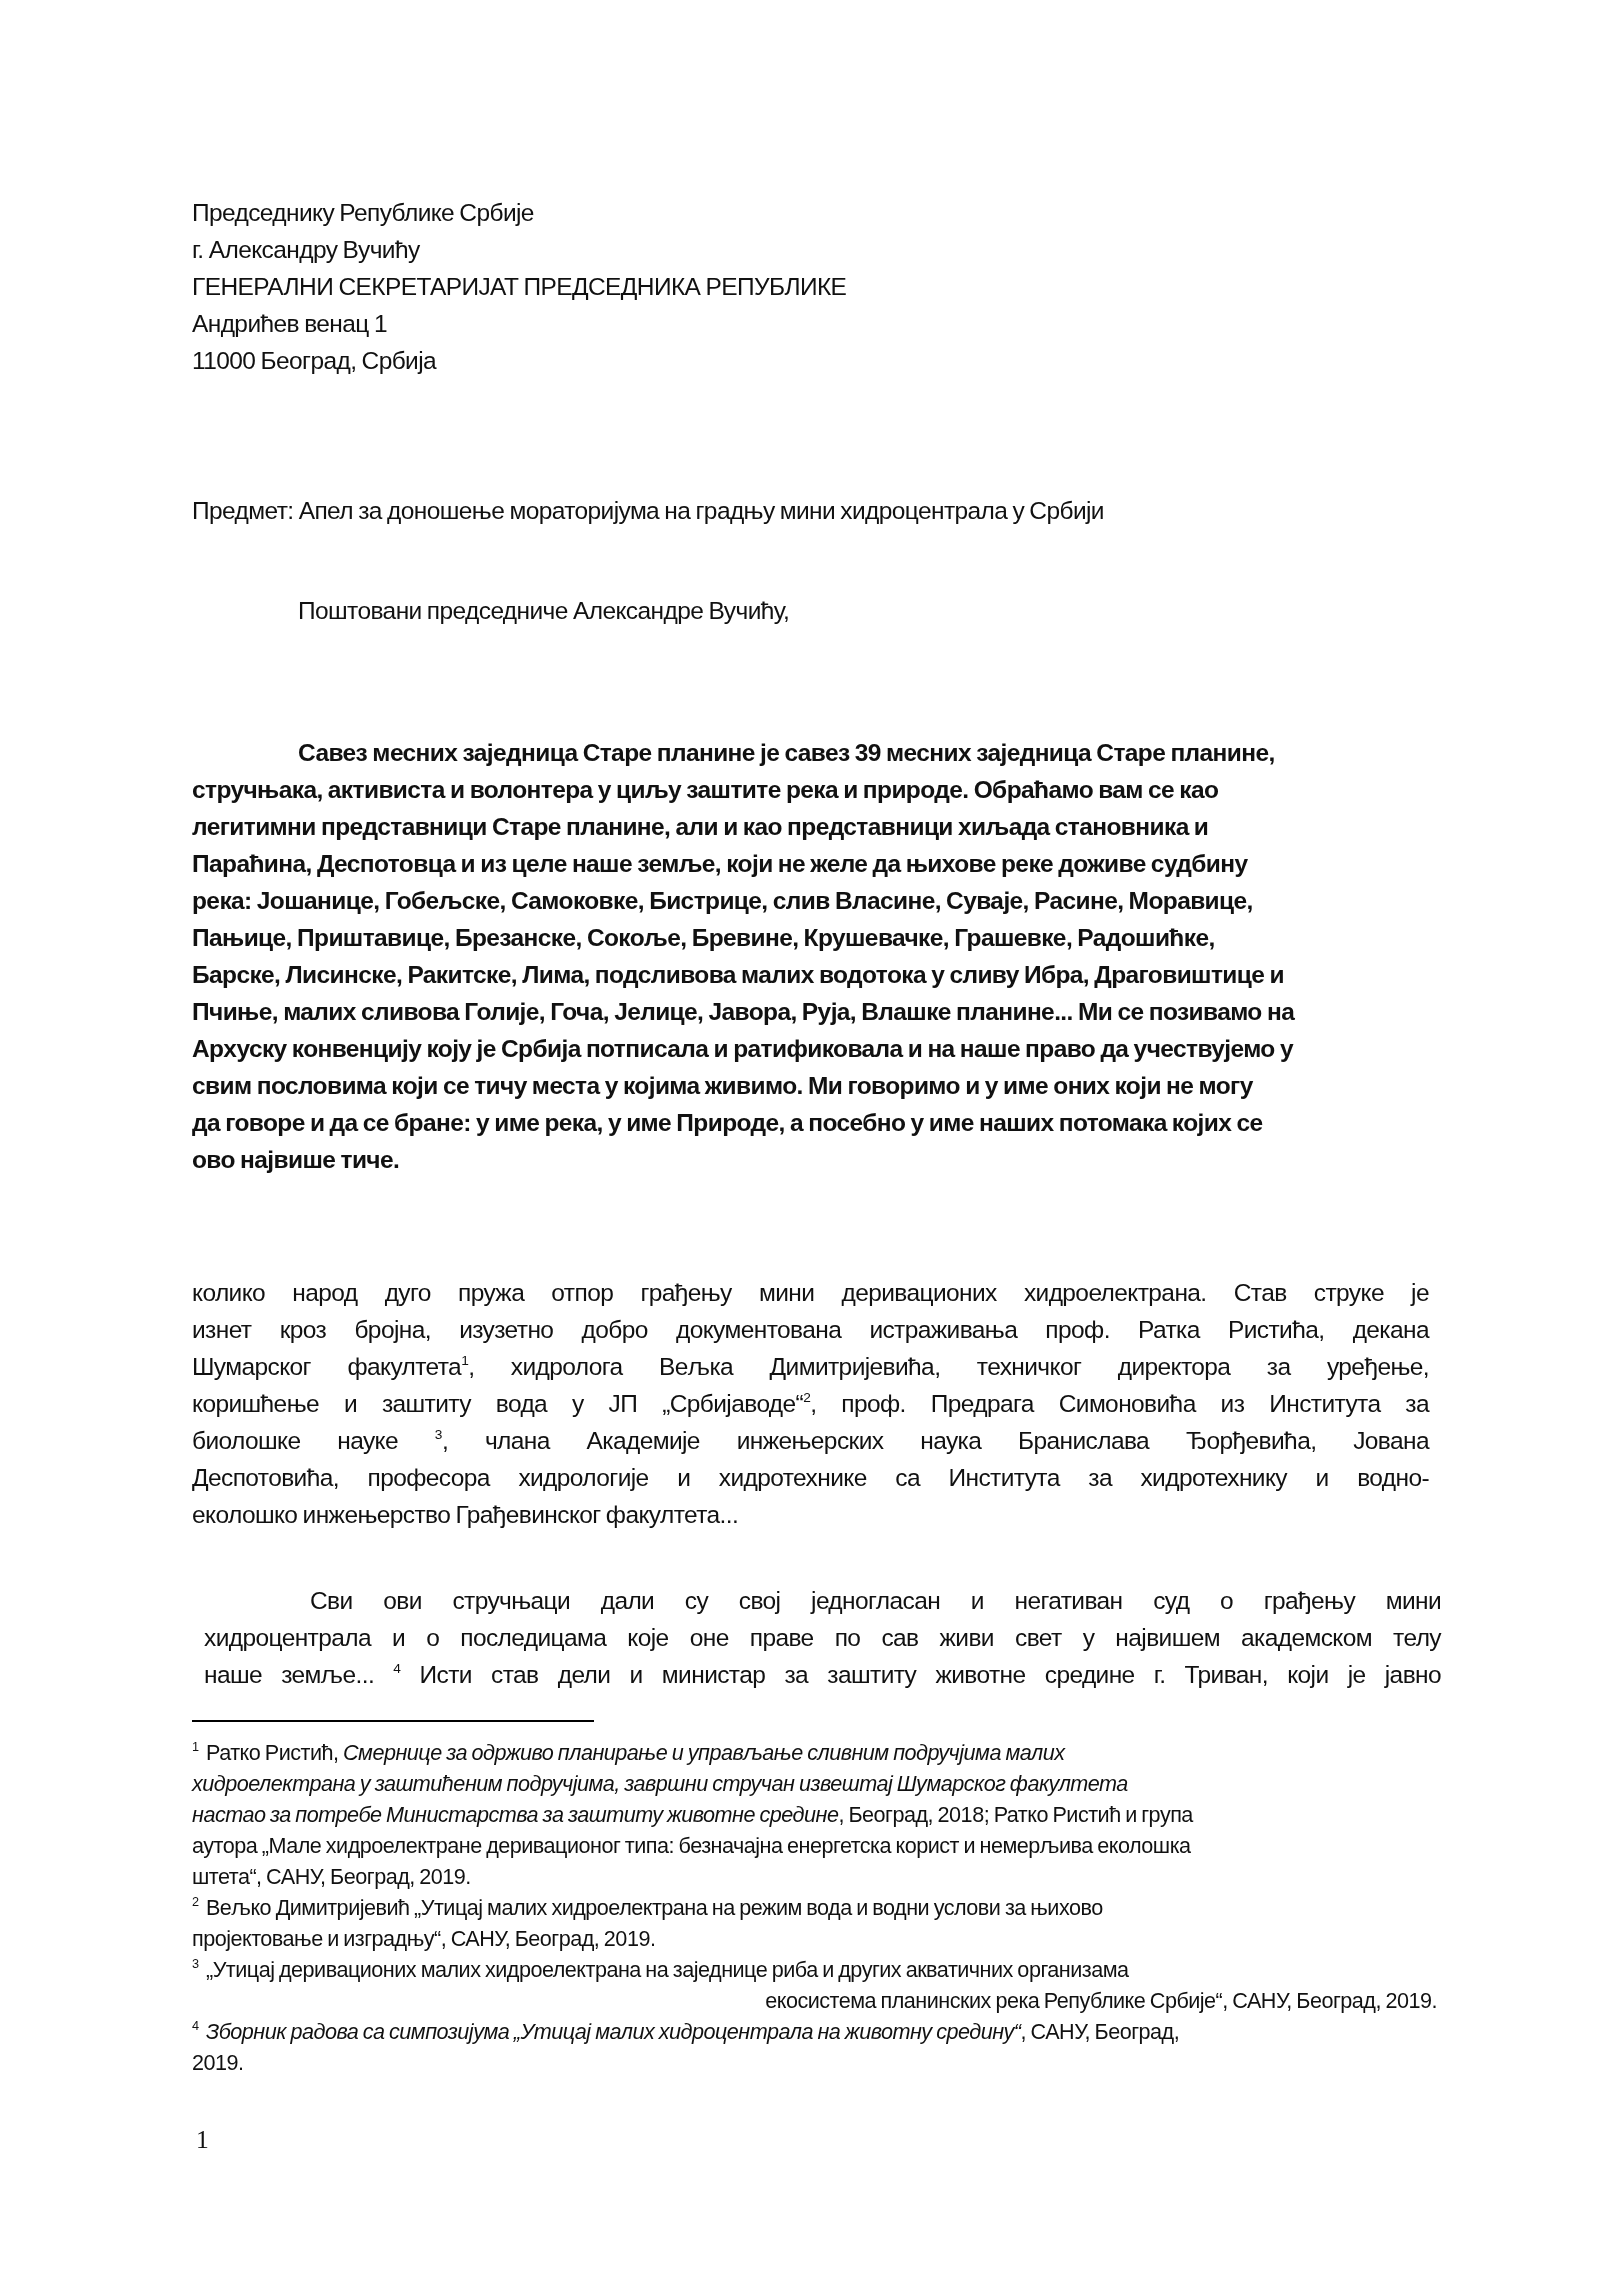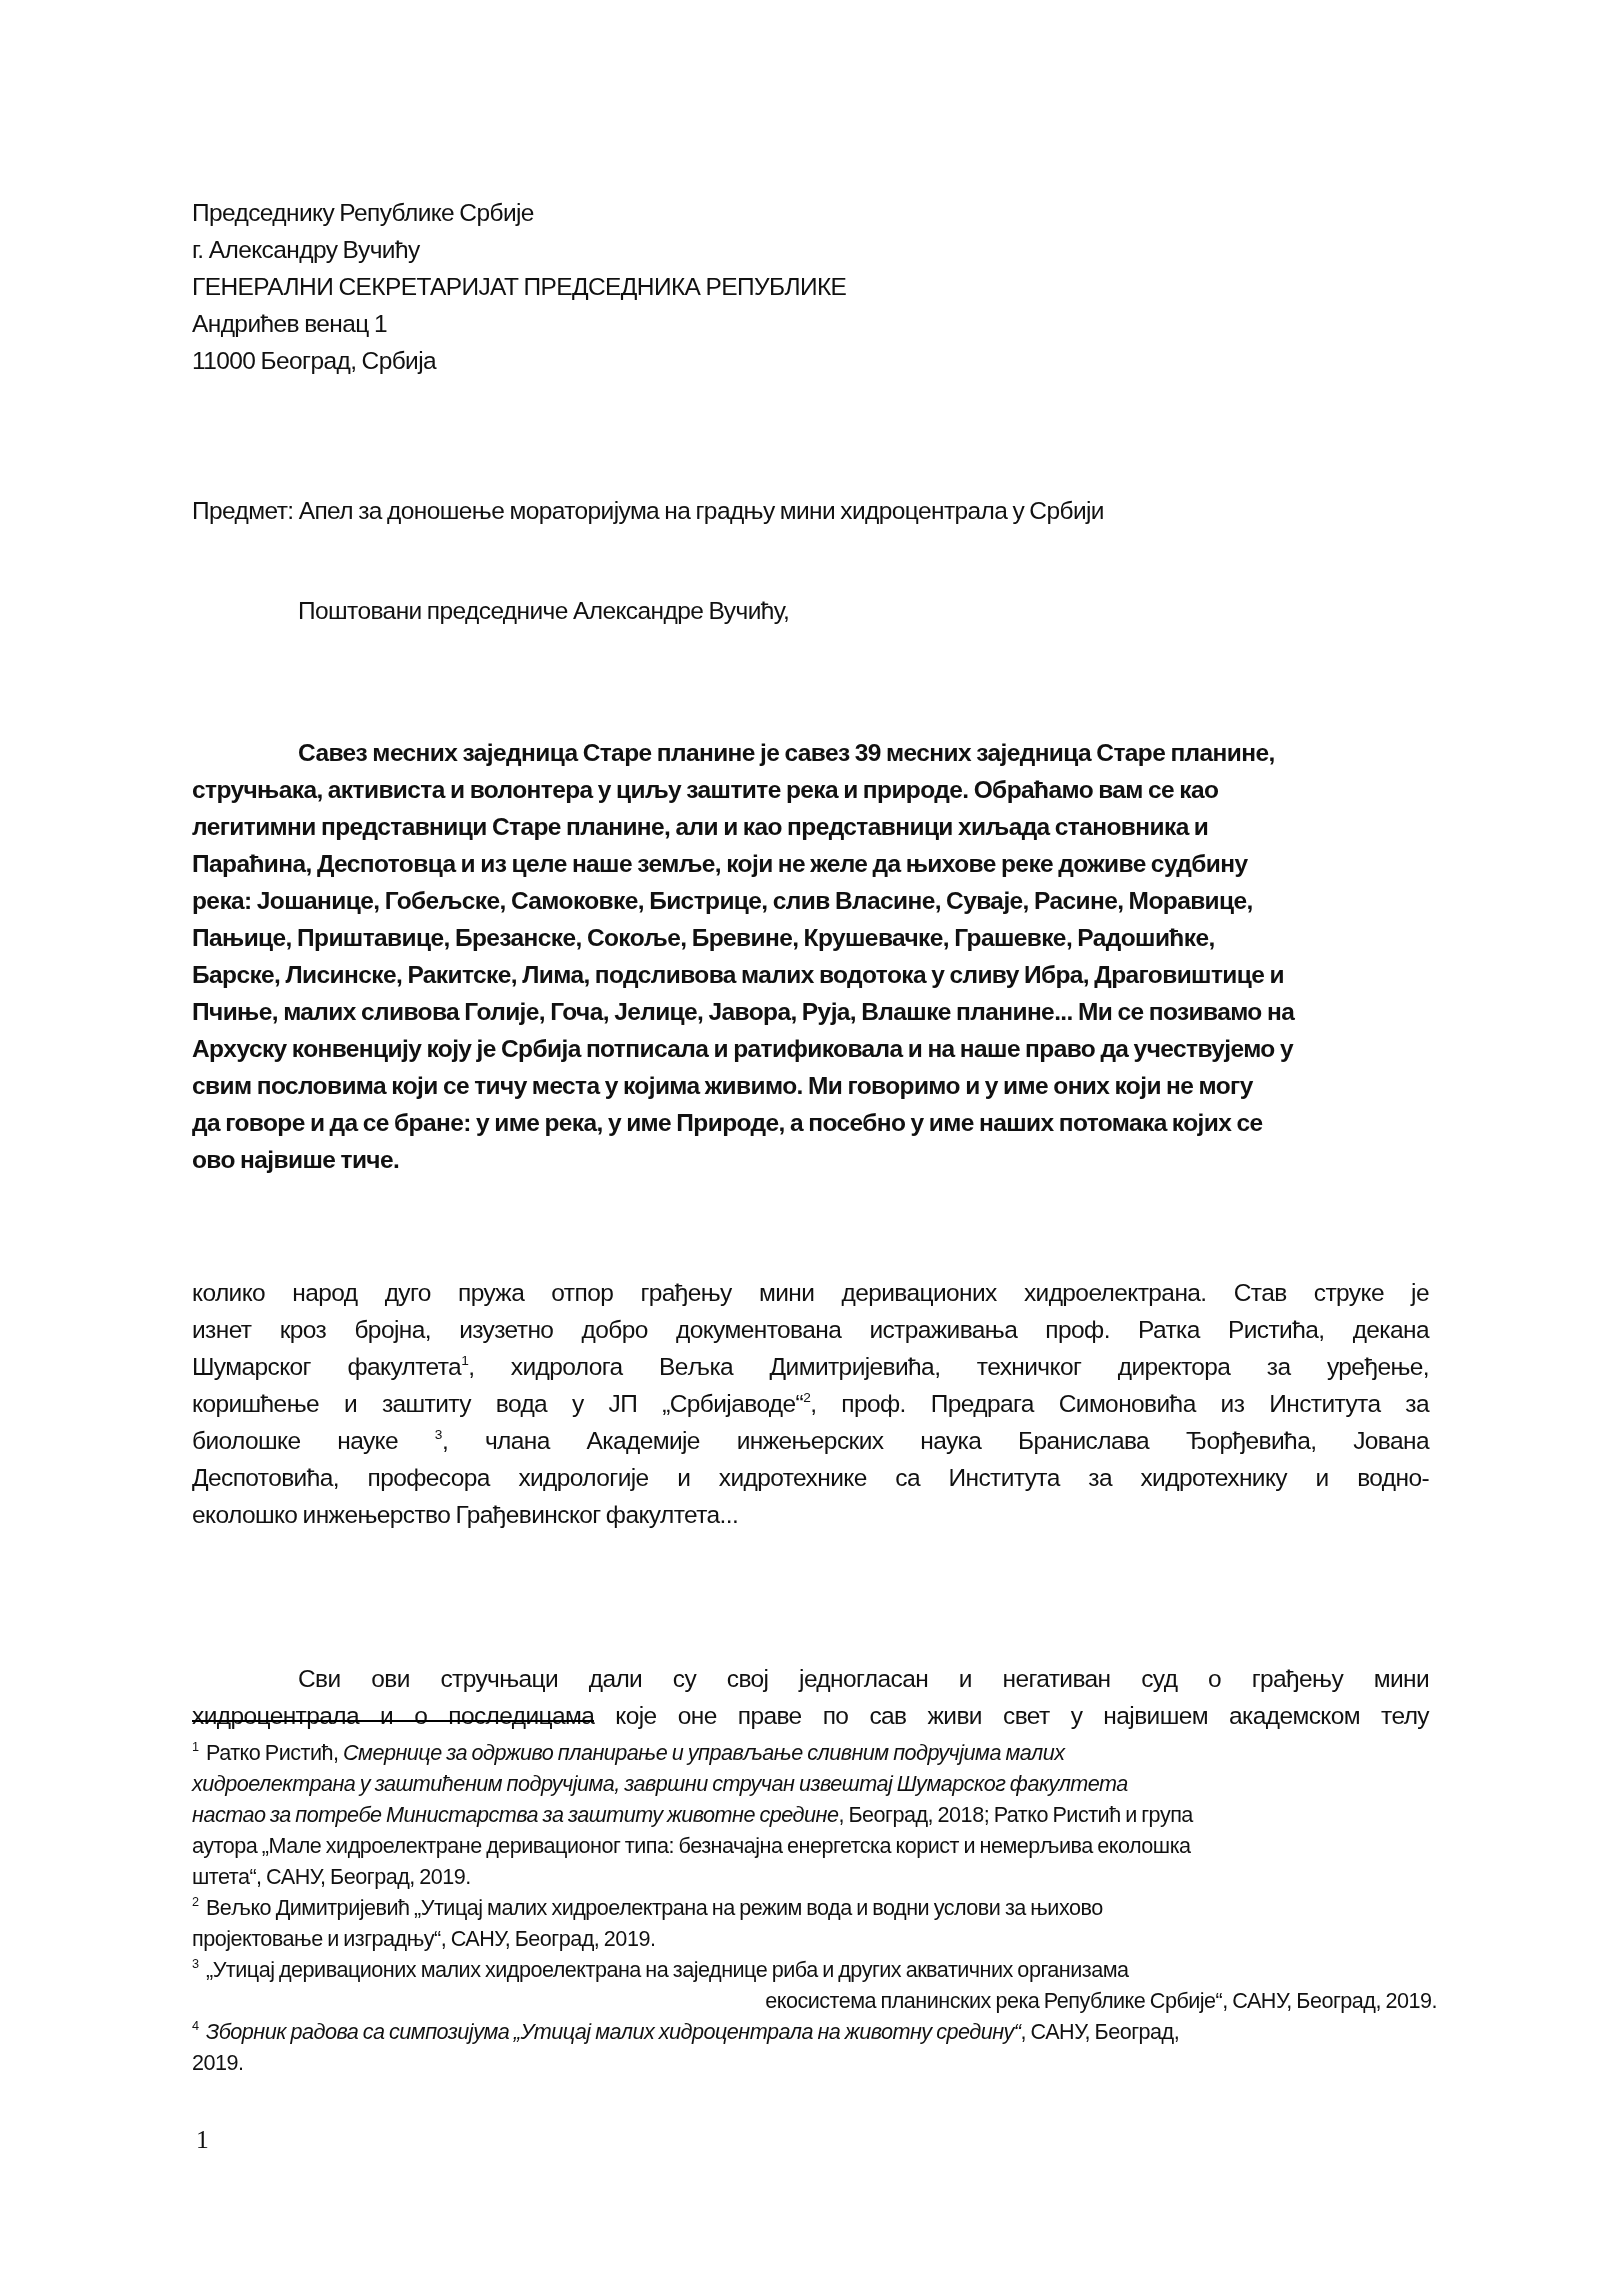--- a/index.html
+++ b/index.html
@@ -57,21 +57,21 @@
     }
     .para {
       position: absolute;
       left: 192px;
       width: 1237px;
       line-height: 37px;
       text-indent: 106px;
     }
     .para.p1 { top: 734px; font-weight: bold; }
     .para.p2 { top: 1274px; }
-    .para.p3 { top: 1660px; }
+    .para.p3 { top: 1582px; margin-left: 12px; }
     .para .bl {
       display: block;
       white-space: nowrap;
     }
     .para .jl {
       display: block;
       text-align: justify;
       text-align-last: justify;
       white-space: normal;
     }
@@ -163,20 +163,21 @@
     <span class="jl"><span>Шумарског факултета</span><sup class="fnref">1</sup><span>, хидролога Вељка Димитријевића, техничког директора за уређење,</span></span>
     <span class="jl"><span>коришћење и заштиту вода у ЈП „Србијаводе“</span><sup class="fnref">2</sup><span>, проф. Предрага Симоновића из Института за</span></span>
     <span class="jl"><span>биолошке науке </span><sup class="fnref">3</sup><span>, члана Академије инжењерских наука Бранислава Ђорђевића,  Јована</span></span>
     <span class="jl">Деспотовића, професора хидрологије и хидротехнике са Института за хидротехнику и водно-</span>
     <span class="jl last">еколошко инжењерство Грађевинског факултета...</span>
   </div>
 
   <div class="para p3 text" style="text-indent:0;">
     <span class="jl first">Сви ови стручњаци  дали су свој једногласан и негативан суд о грађењу мини</span>
     <span class="jl">хидроцентрала и о последицама које оне праве по сав живи свет у највишем академском телу</span>
+    <span class="jl"><span>наше земље... </span><sup class="fnref">4</sup><span> Исти став дели и министар за заштиту животне средине г. Триван, који је јавно</span></span>
   </div>
 
   <div class="footnote-rule"></div>
 
   <div class="footnotes text" id="footnotes">
       <div class="footnote">
         <span class="fl" style="display: block;"><sup>1</sup><span> Ратко Ристић, </span><i>Смернице за одрживо планирање и управљање сливним подручјима малих</i></span>
         <span class="fl" style="display: block;"><i>хидроелектрана у заштићеним подручјима, завршни стручан извештај Шумарског факултета</i></span>
         <span class="fl" style="display: block;"><i>настао за потребе Министарства за заштиту животне средине</i><span>, Београд, 2018; Ратко Ристић и група</span></span>
         <span class="fl" style="display: block;"><span>аутора „Мале хидроелектране деривационог типа: безначајна енергетска корист и немерљива еколошка</span></span>

